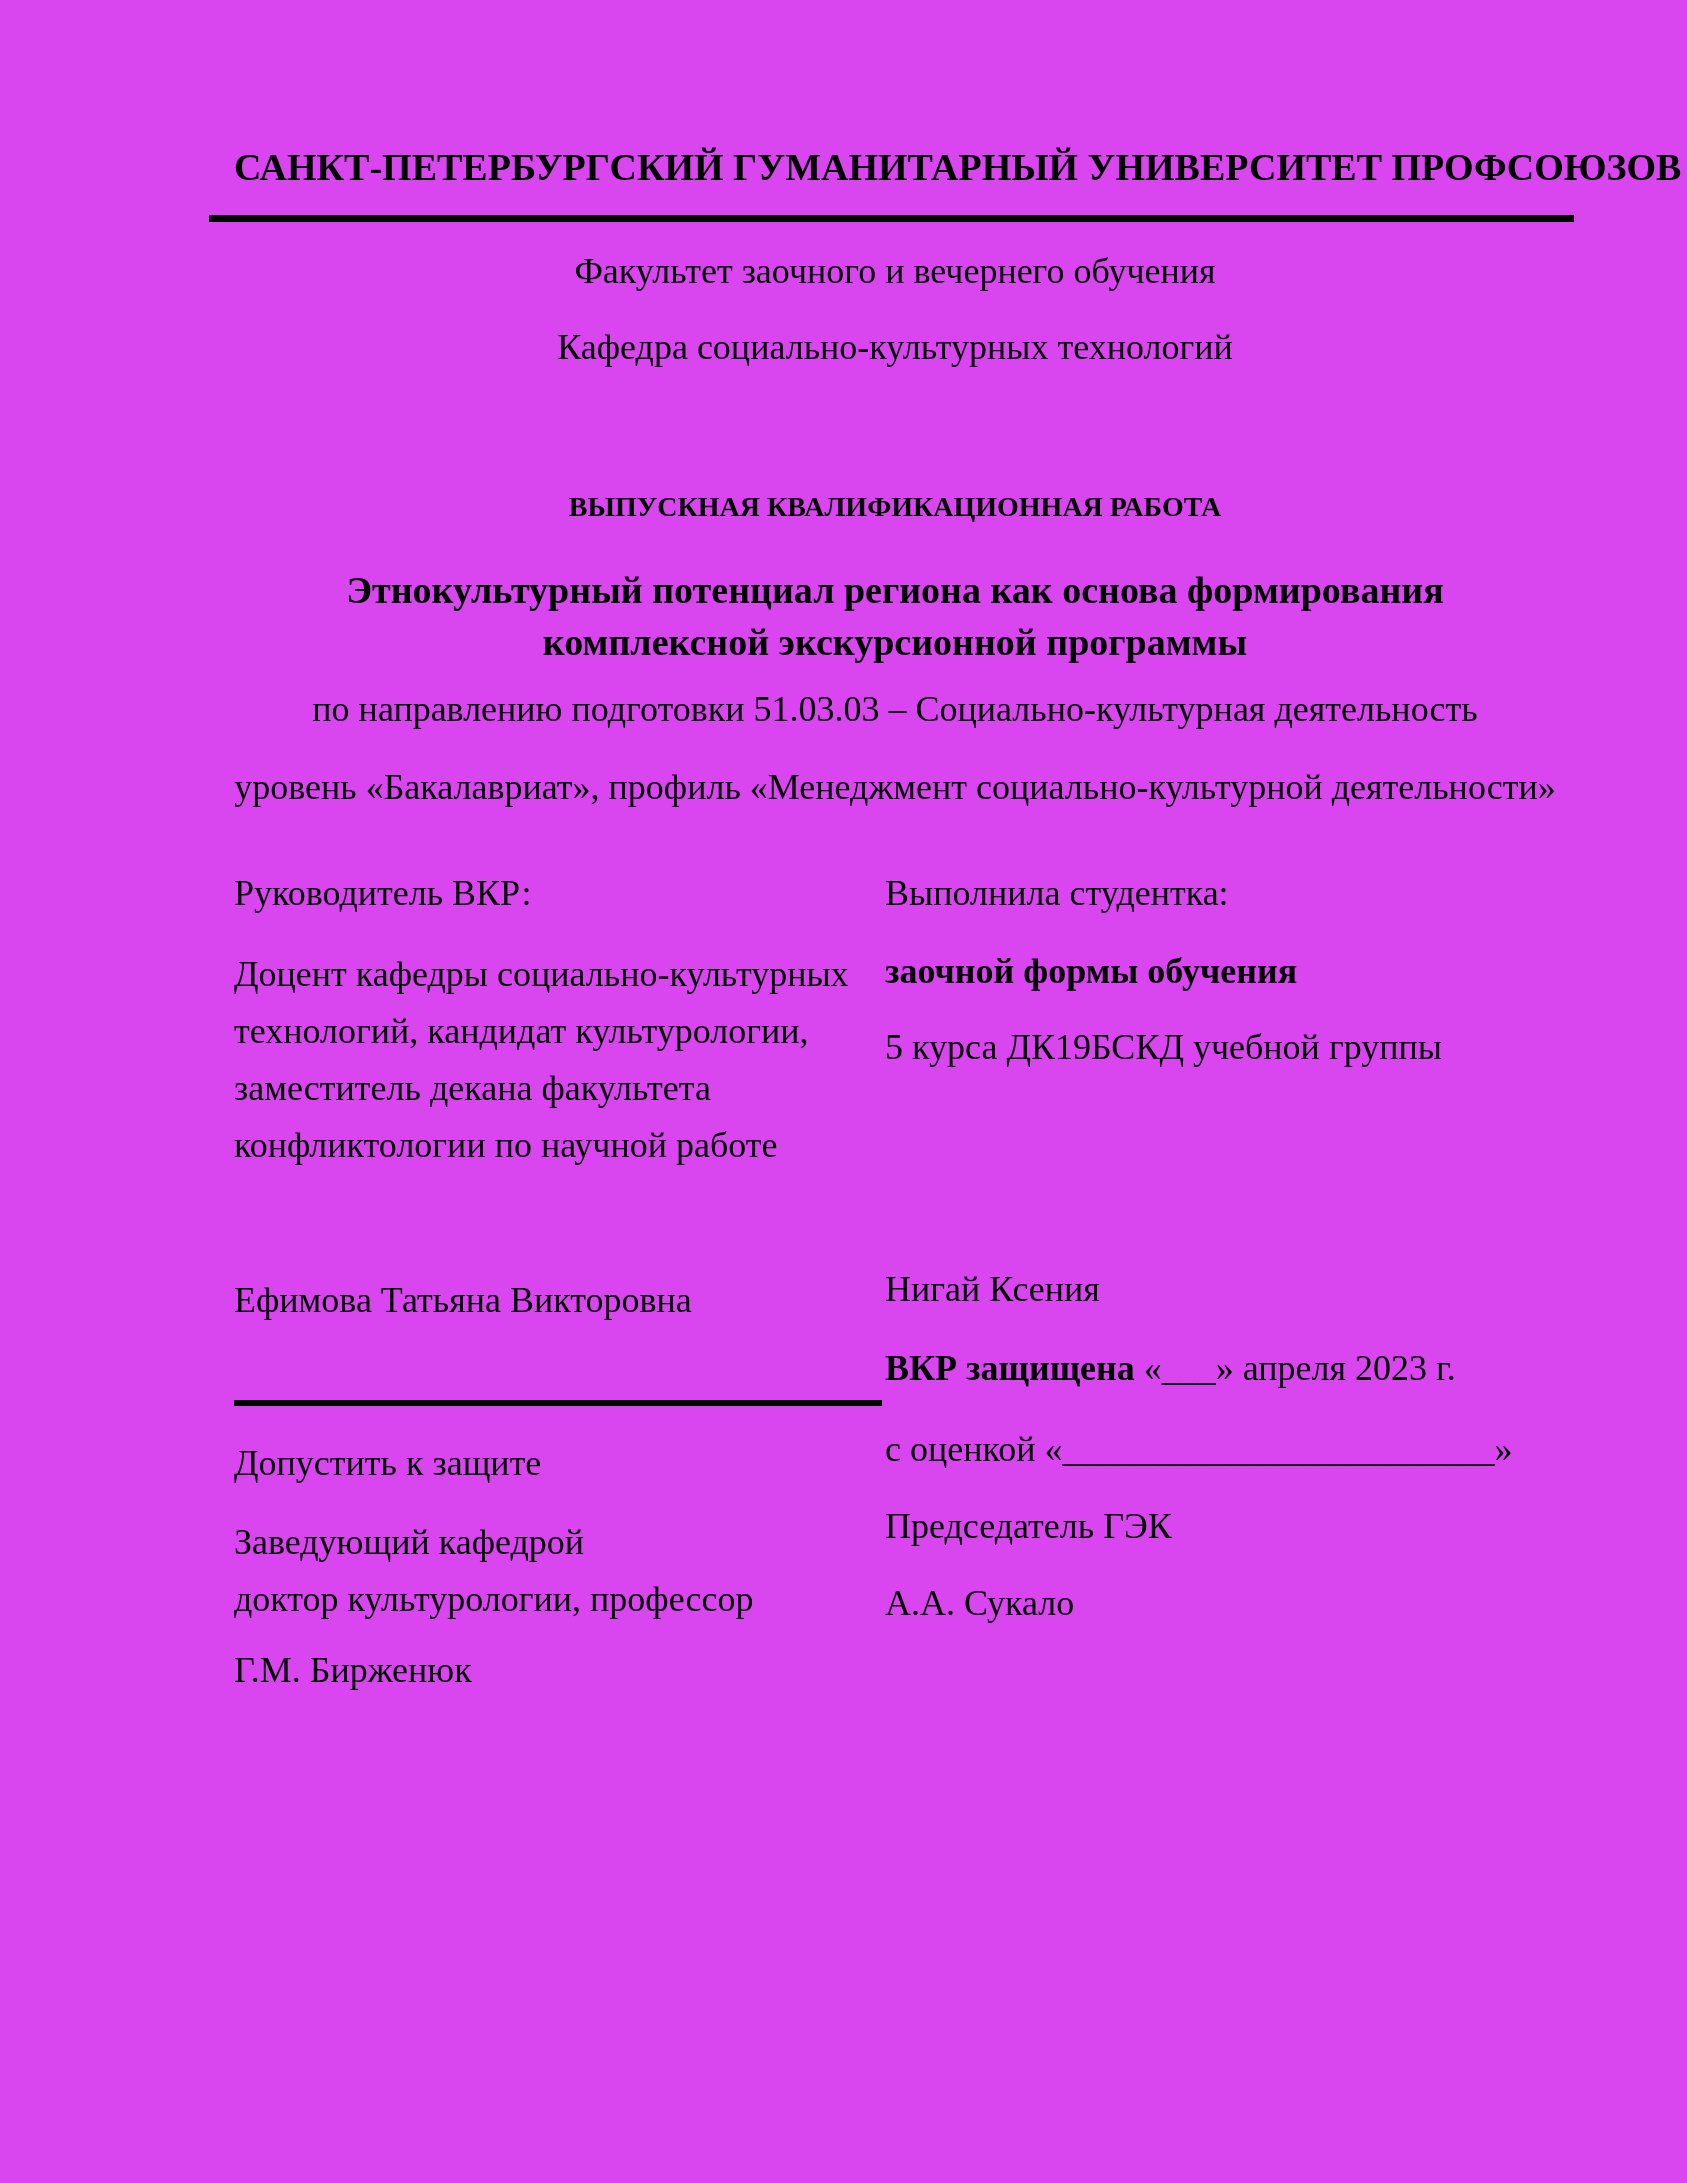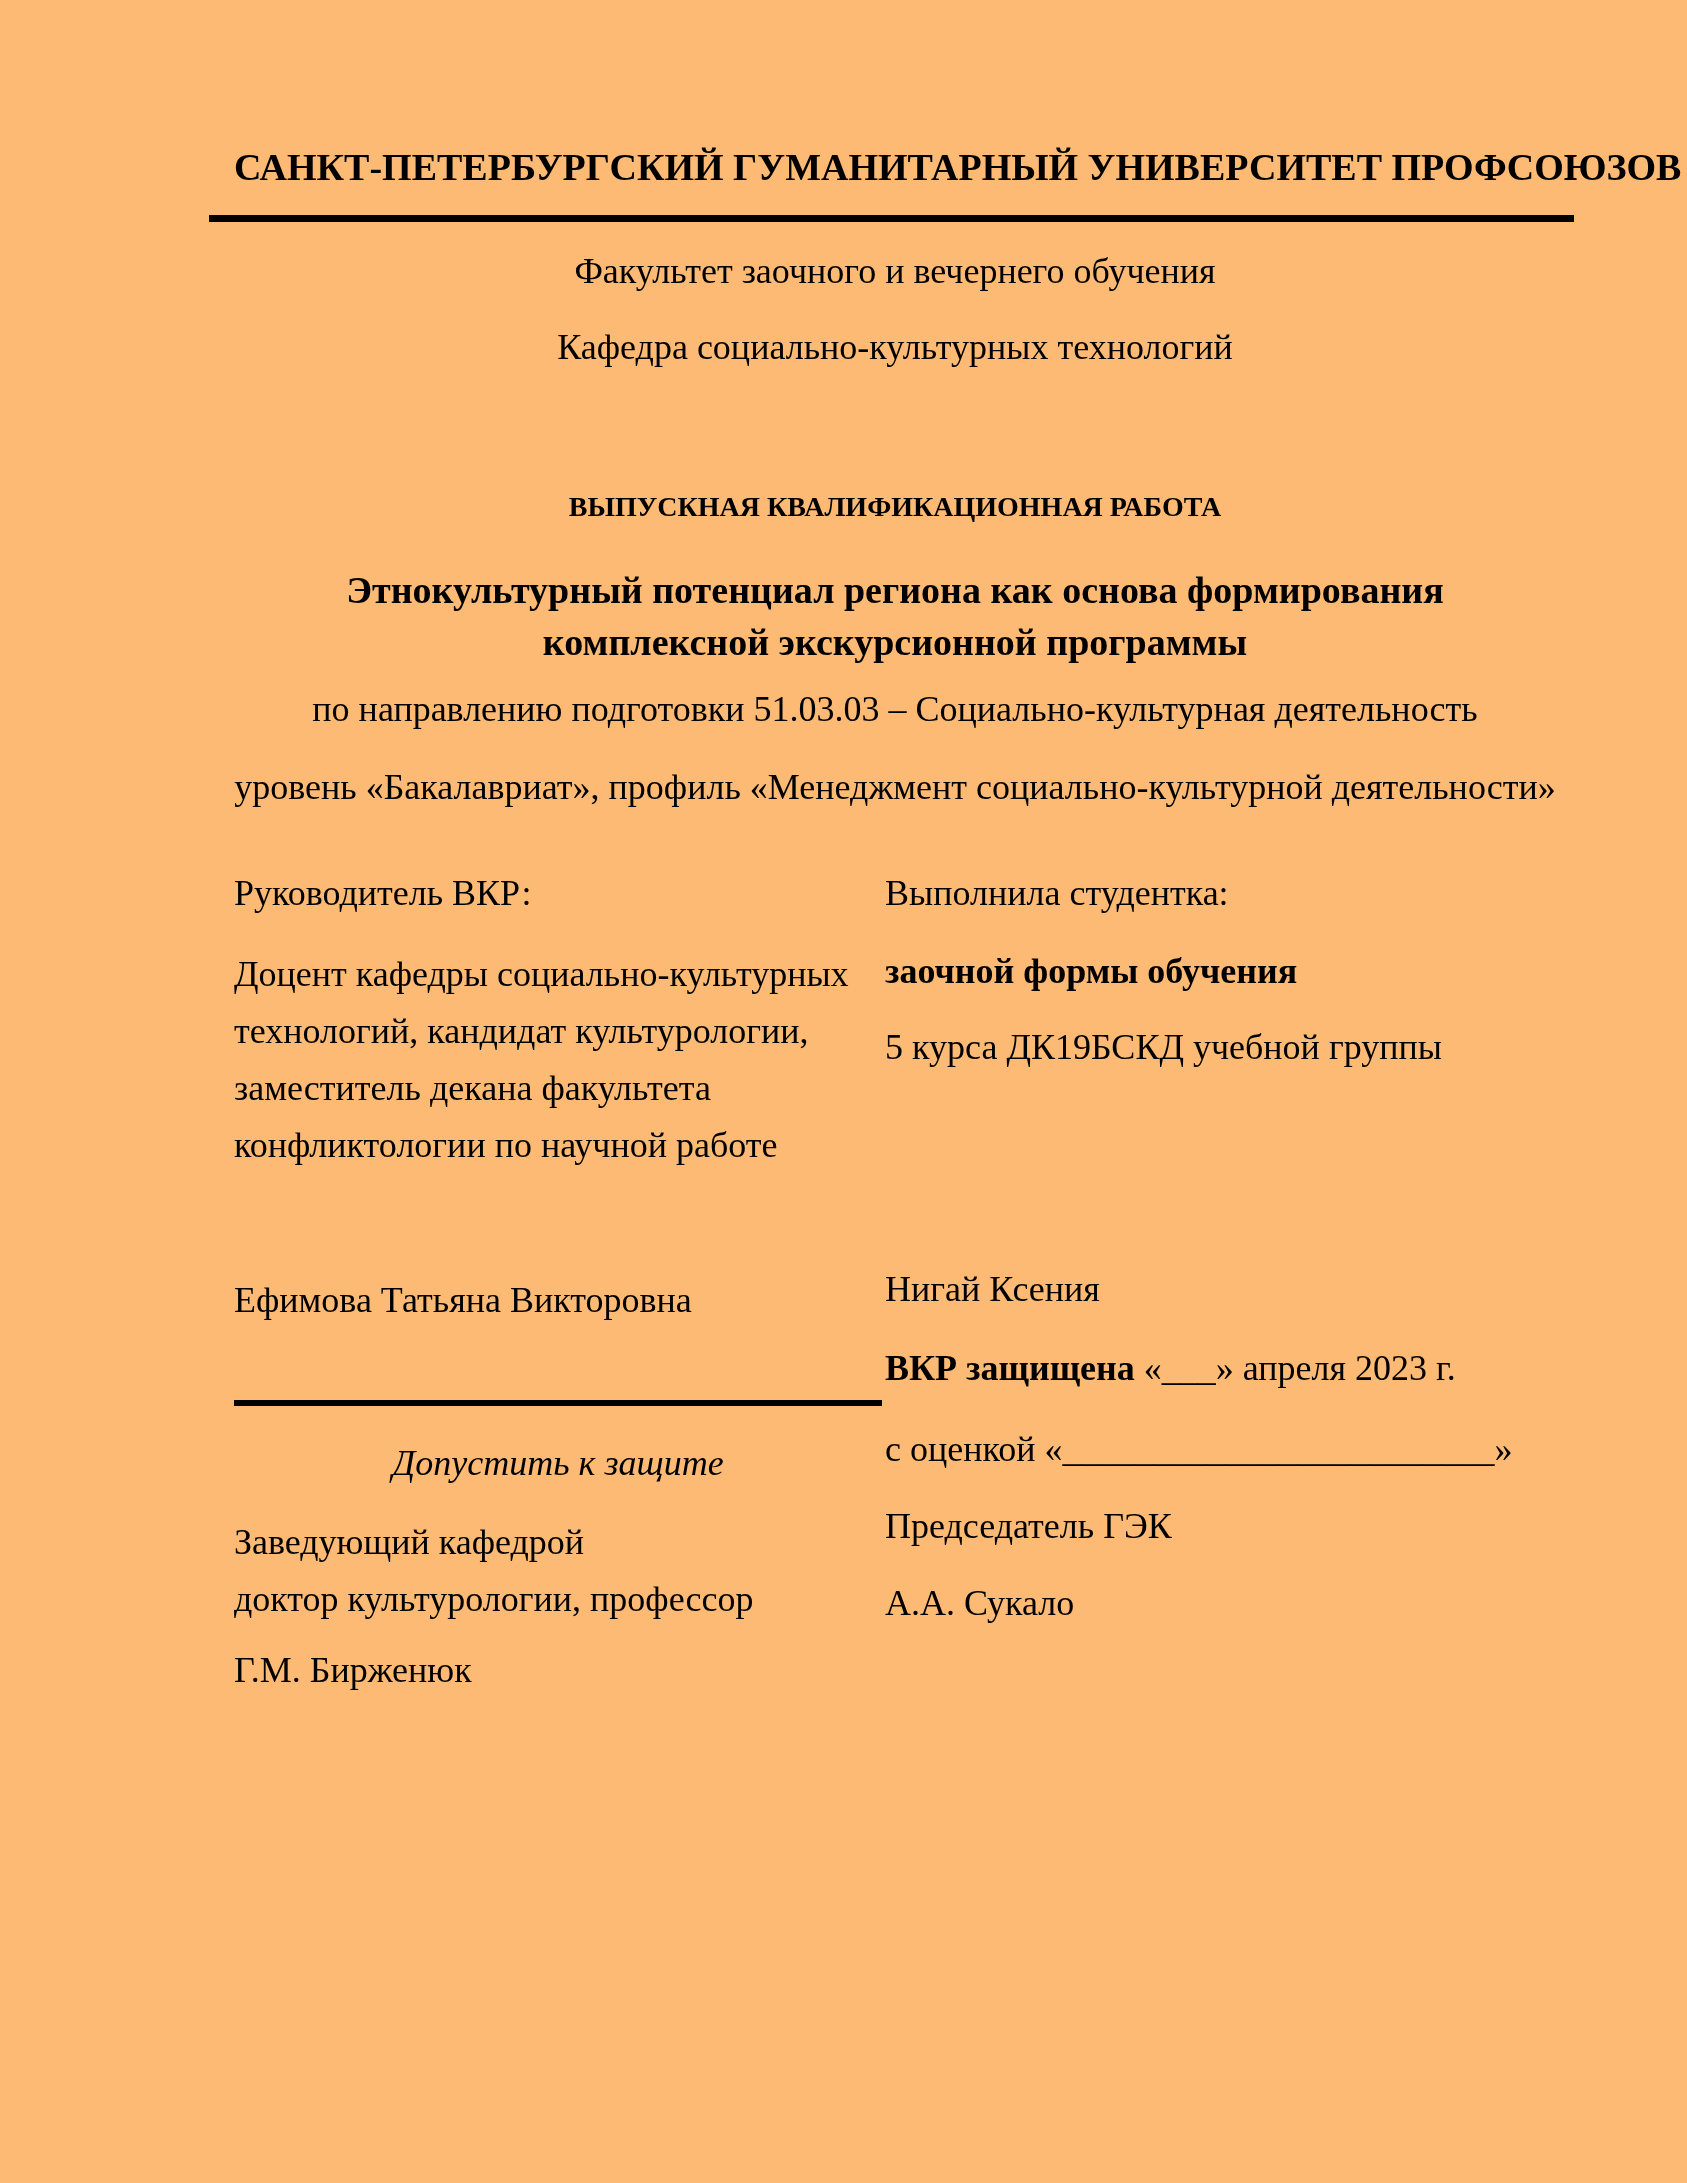--- a/index.html
+++ b/index.html
@@ -1,21 +1,21 @@
 <!DOCTYPE html>
 <html lang="ru" style="font-size:12.7px"><head>
 <meta charset="utf-8">
 <style>
   * { box-sizing: border-box; }
   html, body { margin: 0; padding: 0; background: #ffffff; }
   .page {
     position: relative;
     width: 1687px;
     height: 2183px;
-    background: #fdba74;
+    background: #d946ef;
     padding: 143px 131px 0 234px;
     font-family: "Liberation Serif", "DejaVu Serif", serif;
     font-size: 36px;
     line-height: 57px;
     color: #000000;
   }
   p { margin: 0; }
   .center { text-align: center; }
   .university {
     font-size: 38px;
@@ -57,21 +57,21 @@
   .col-left { width: 648px; }
   .col-right { width: 671px; }
 
   .col .supervisor-desc { margin-top: 24px; }
   .col .supervisor-name { margin-top: 98px; }
   .sign-rule {
     height: 6.4px;
     background: #000000;
     margin-top: 71px;
   }
-  .col .admit { font-style: italic; margin-top: 29px; text-align: center; }
+  .col .admit { margin-top: 29px; }
   .col .head-block { margin-top: 22px; }
   .col .head-name { margin-top: 14.3px; }
 
   .col .student-form { margin-top: 21.4px; font-weight: bold; }
   .col .student-group { margin-top: 19px; }
   .col .student-name { margin-top: 185px; }
   .col .defended { margin-top: 21.4px; }
   .defended b { font-weight: 700; }
   .col .grade { margin-top: 24.6px; }
   .col .chair-label { margin-top: 20px; }

